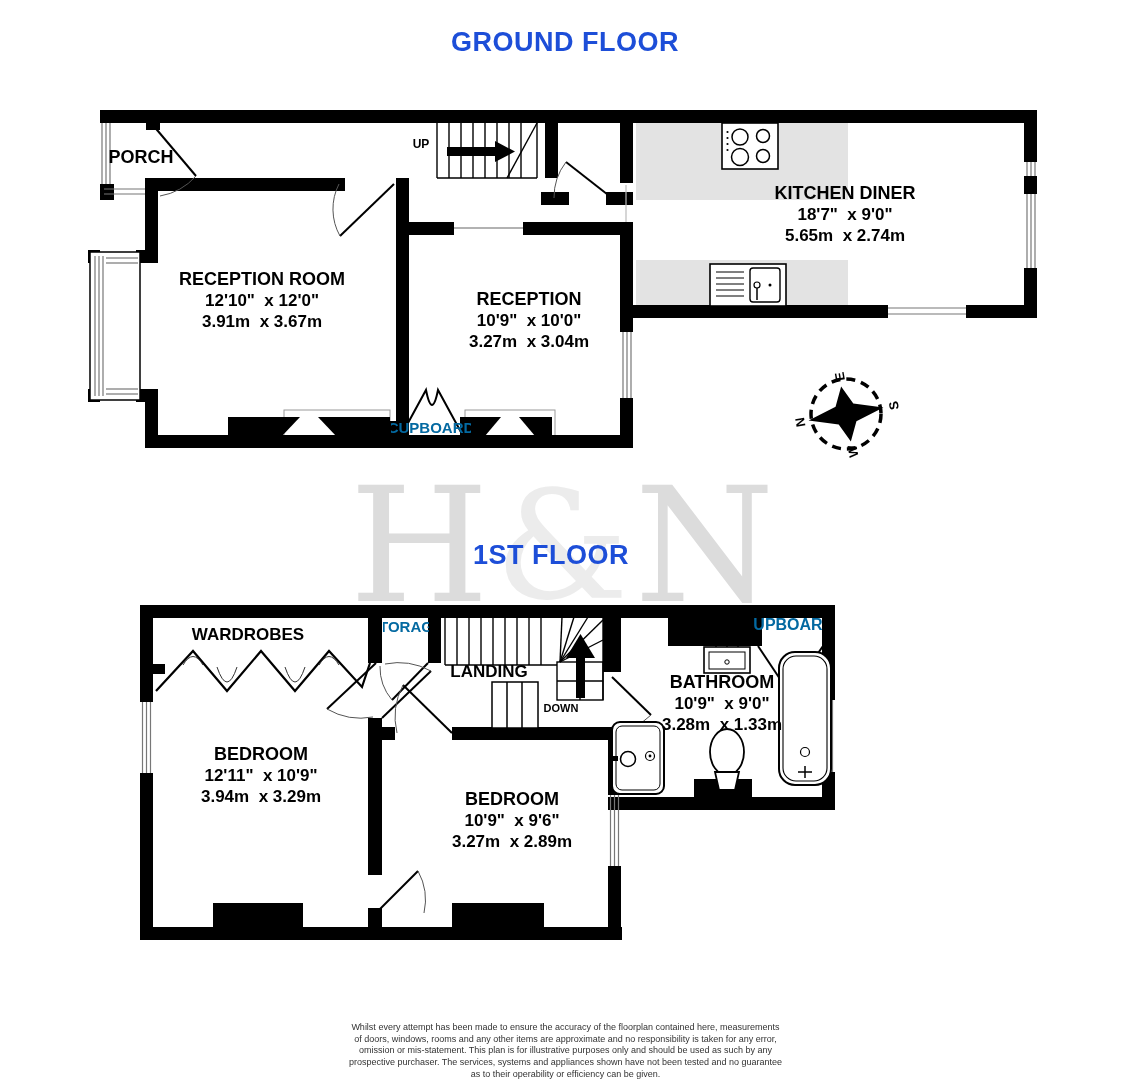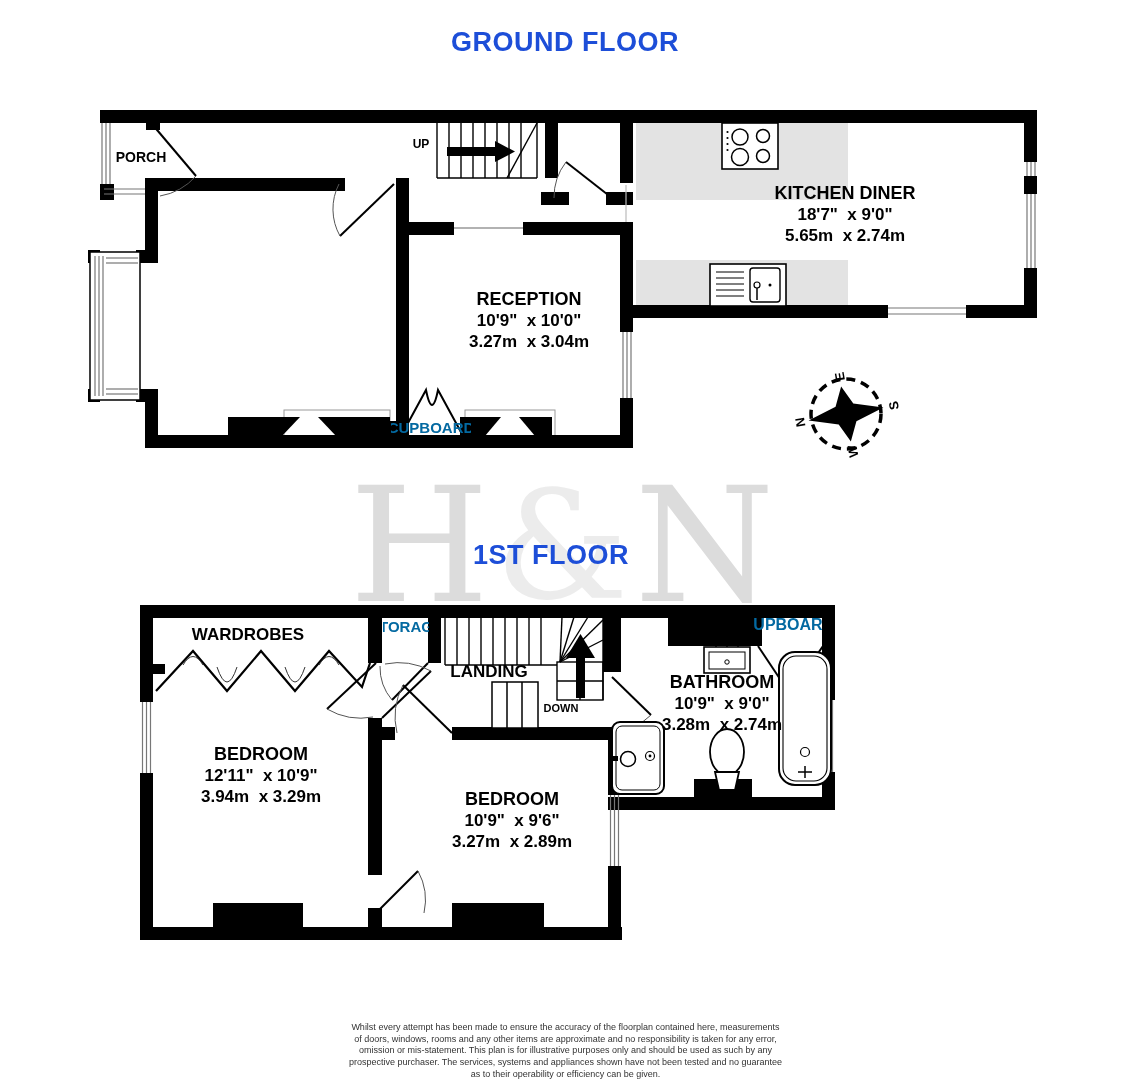--- a/index.html
+++ b/index.html
@@ -360,23 +360,28 @@
       <circle cx="628" cy="759" r="7.5" fill="none" stroke="#000" stroke-width="1.5"></circle>
       <rect x="608" y="756" width="10" height="5" fill="#000"></rect>
       <circle cx="650" cy="756" r="4.5" fill="none" stroke="#000" stroke-width="1.2"></circle>
       <circle cx="650" cy="756" r="1.4" fill="#000"></circle>
     </g>
   </svg>
 
   <div class="title" style="left:565px;top:42px;">GROUND FLOOR</div>
   <div class="title" style="left:551px;top:541px;margin-top:14px;">1ST FLOOR</div>
 
-  <div class="lbl" style="left:141px;top:157px;font-size:14px;">PORCH</div>
+  <div class="lbl" style="left:141px;top:157px;font-size:18px;">PORCH</div>
   <div class="lbl" style="left:421px;top:144px;font-size:12px;">UP</div>
 
+  <div class="room" style="left:262px;top:301px;">
+    <div class="nm">RECEPTION ROOM</div>
+    <div class="dim">12'10"  x 12'0"</div>
+    <div class="dim">3.91m  x 3.67m</div>
+  </div>
 
   <div class="room" style="left:512px;top:321px;margin-left:17px;">
     <div class="nm">RECEPTION</div>
     <div class="dim">10'9"  x 10'0"</div>
     <div class="dim">3.27m  x 3.04m</div>
   </div>
 
   <div class="room" style="left:845px;top:215px;">
     <div class="nm">KITCHEN DINER</div>
     <div class="dim">18'7"  x 9'0"</div>
@@ -408,21 +413,21 @@
 
   <div class="room" style="left:512px;top:821px;">
     <div class="nm">BEDROOM</div>
     <div class="dim">10'9"  x 9'6"</div>
     <div class="dim">3.27m  x 2.89m</div>
   </div>
 
   <div class="room" style="left:722px;top:704px;">
     <div class="nm">BATHROOM</div>
     <div class="dim">10'9"  x 9'0"</div>
-    <div class="dim">3.28m  x 2.74m</div>
+    <div class="dim">3.28m  x 1.33m</div>
   </div>
 
   <div class="footer" id="disclaimer">Whilst every attempt has been made to ensure the accuracy of the floorplan contained here, measurements
 of doors, windows, rooms and any other items are approximate and no responsibility is taken for any error,
 omission or mis-statement. This plan is for illustrative purposes only and should be used as such by any
 prospective purchaser. The services, systems and appliances shown have not been tested and no guarantee
 as to their operability or efficiency can be given.</div>
 
 </div>
 

